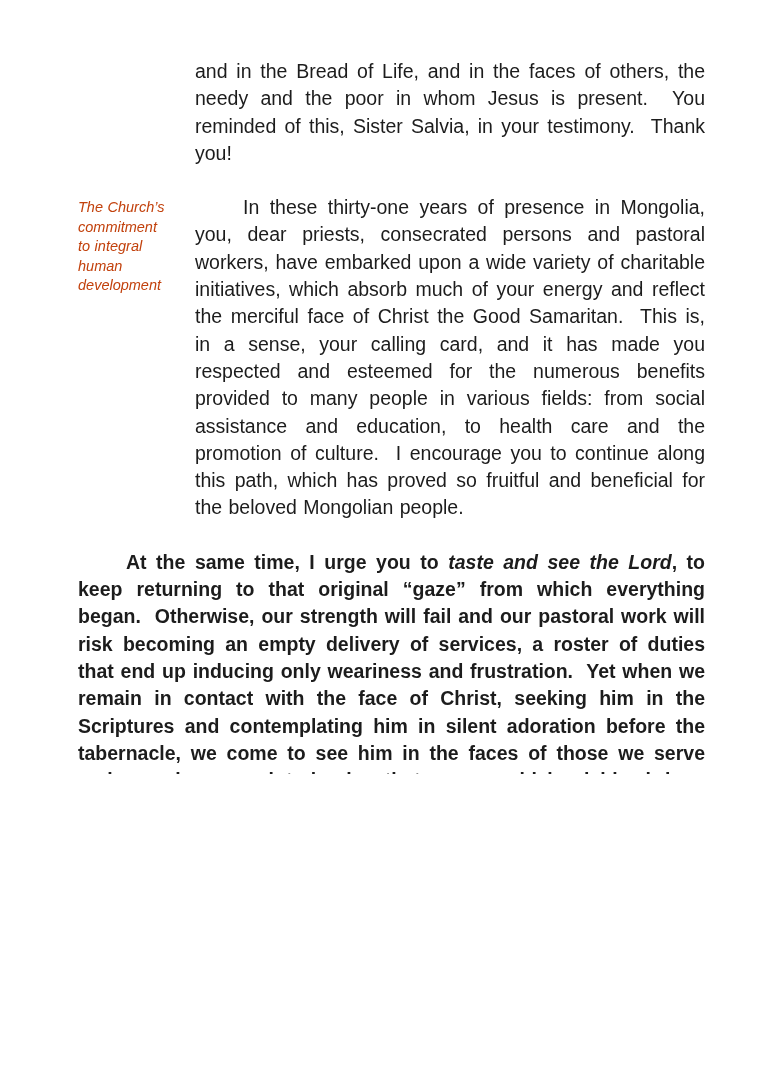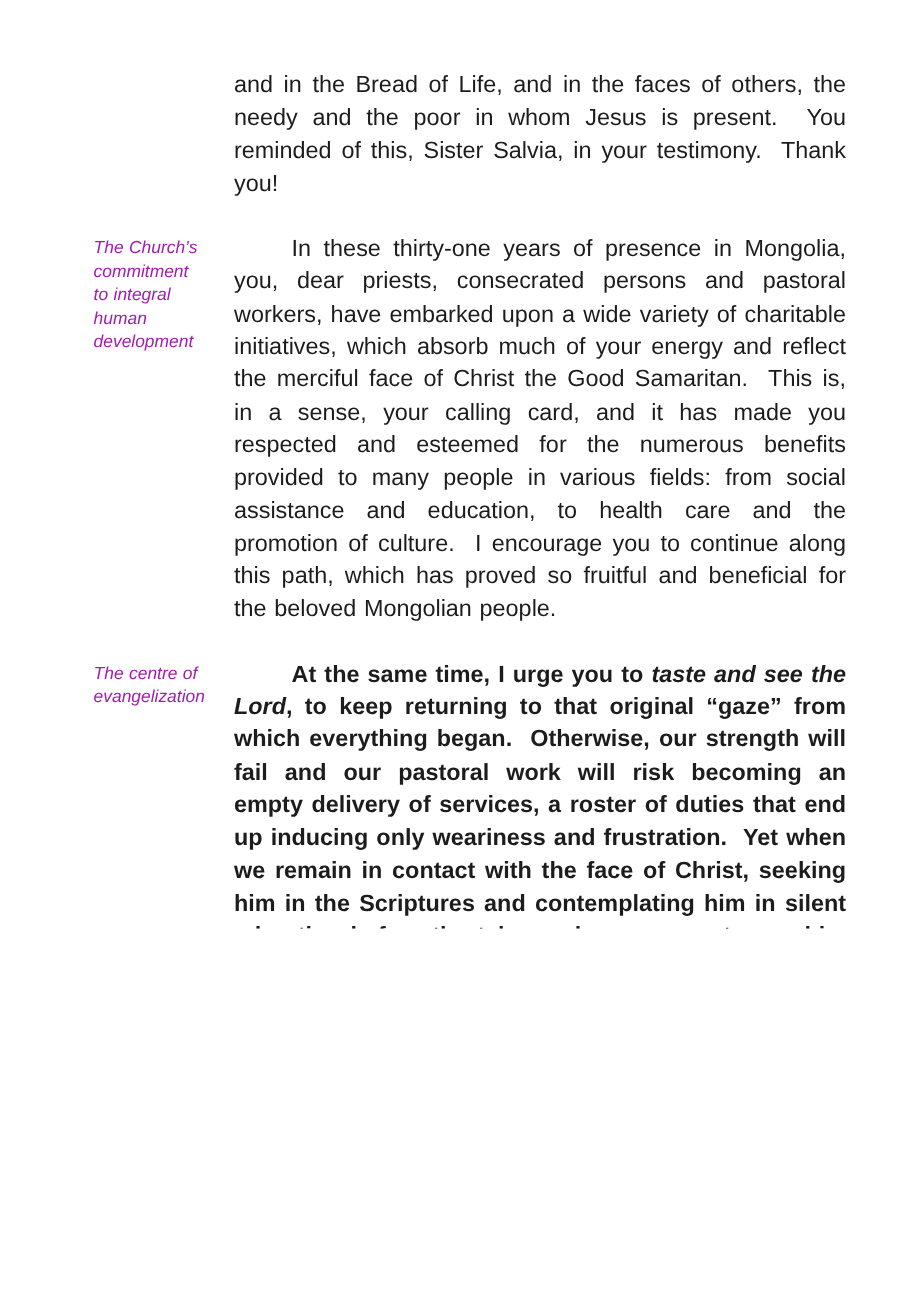--- a/index.html
+++ b/index.html
@@ -22,21 +22,21 @@
     display: flex;
     align-items: flex-start;
   }
   .margin-note {
     flex: 0 0 117px;
     box-sizing: border-box;
     padding: 4px 24px 0 0;
     font-style: italic;
     font-size: 14.5px;
     line-height: 19.5px;
-    color: #a21caf;
+    color: #c2410c;
     word-spacing: 0.5px;
   }
   .body-paragraph {
     flex: 1 1 auto;
     margin: 0 0 27px 0;
     font-size: 19.5px;
     line-height: 27.3px;
     text-align: justify;
     text-indent: 48px;
     word-spacing: 1px;
@@ -61,17 +61,16 @@
     <aside class="margin-note"></aside>
     <p class="body-paragraph no-indent"><span>and in the Bread of Life, and in the faces of others, the needy and the poor in whom Jesus is present.&nbsp; You reminded of this, Sister Salvia, in your testimony.&nbsp; Thank you!</span></p>
   </section>
 
   <section class="section-row">
     <aside class="margin-note">The Church’s commitment to integral human development</aside>
     <p class="body-paragraph"><span>In these thirty-one years of presence in Mongolia, you, dear priests, consecrated persons and pastoral workers, have embarked upon a wide variety of charitable initiatives, which absorb much of your energy and reflect the merciful face of Christ the Good Samaritan.&nbsp; This is, in a sense, your calling card, and it has made you respected and esteemed for the numerous benefits provided to many people in various fields: from social assistance and education, to health care and the promotion of culture.&nbsp; I encourage you to continue along this path, which has proved so fruitful and beneficial for the beloved Mongolian people.</span></p>
   </section>
 
   <section class="section-row">
-    <aside class="margin-note">The centre of evangelization</aside>
     <p class="body-paragraph justify-last-line"><span>At the same time, I urge you to </span><span class="seg-italic">taste and see the Lord</span><span>, to keep returning to that original “gaze” from which everything began.&nbsp; Otherwise, our strength will fail and our pastoral work will risk becoming an empty delivery of services, a roster of duties that end up inducing only weariness and frustration.&nbsp; Yet when we remain in contact with the face of Christ, seeking him in the Scriptures and contemplating him in silent adoration before the tabernacle, we come to see him in the faces of those we serve and experience an interior joy that, even amid hardship, brings peace to our hearts.&nbsp; This is what we need: not people who run around, busy and distracted, carrying out projects but also at times appearing resentful about a life that is surely not easy.&nbsp; We need to return to the source, to the face of Jesus and to “taste” his presence, for he is our treasure (cf. </span><span class="seg-italic">Mt</span><span> 13:44), the pearl of great price for which it is worth</span></p>
   </section>
 
 </div>
 
 </body></html>

